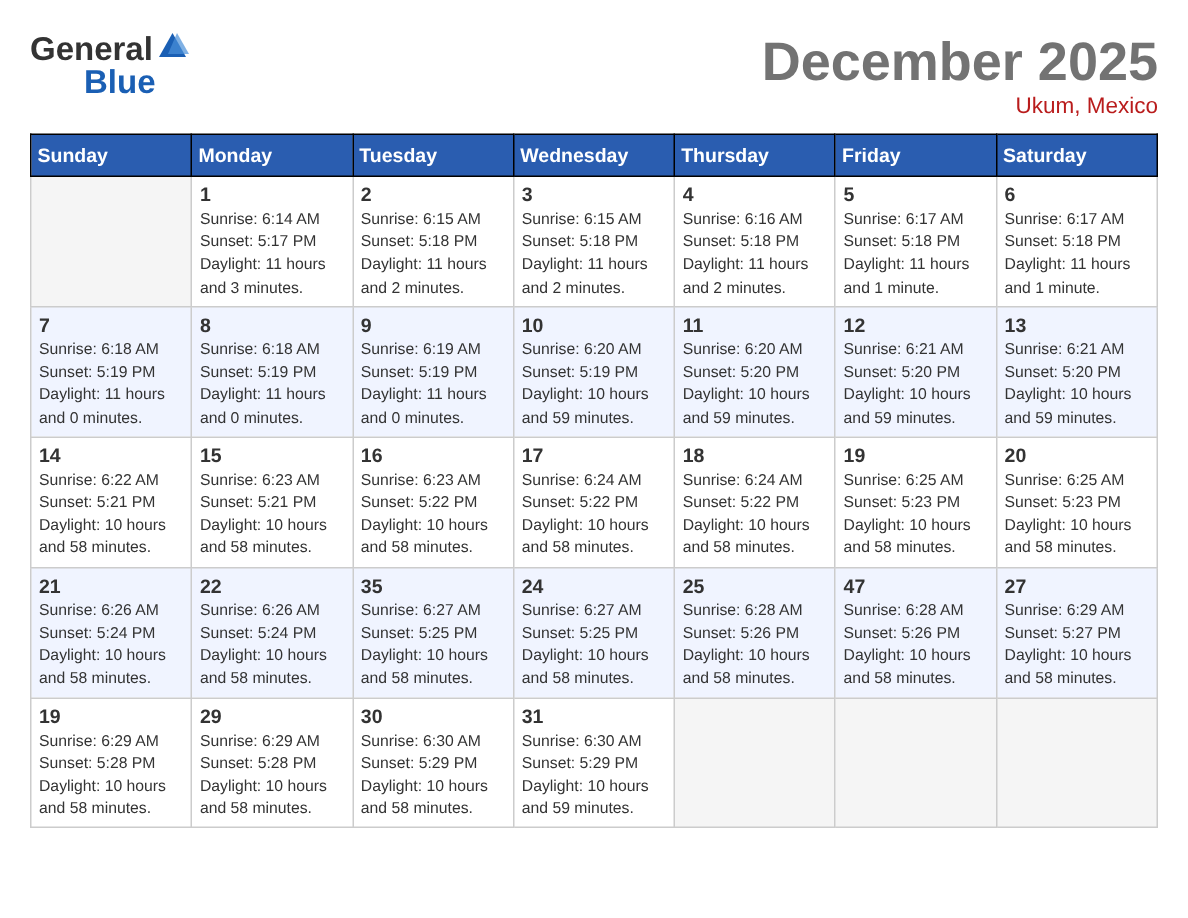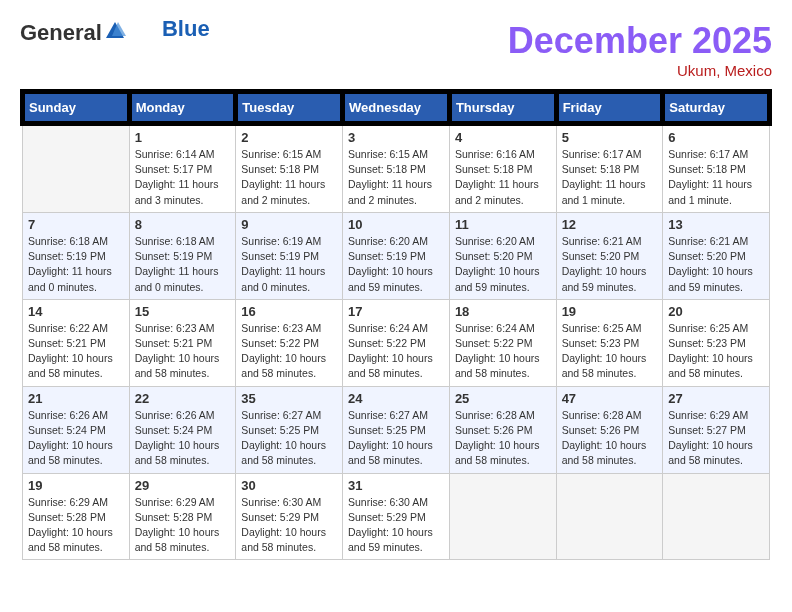--- a/index.html
+++ b/index.html
@@ -11,48 +11,48 @@
       padding: 20px;
     }
     .header {
       display: flex;
       justify-content: space-between;
       align-items: flex-start;
       margin-bottom: 10px;
     }
     .logo {
       display: flex;
-      flex-direction: row;
+      flex-direction: column;
       align-items: flex-start;
     }
     .title-block {
       text-align: right;
     }
     .month-title {
       font-size: 36px;
       font-weight: bold;
-      color: #8b5cf6;
+      color: #737373;
     }
     .location {
       font-size: 15px;
       color: #b91c1c;
     }
     .calendar {
       width: 100%;
       border-collapse: collapse;
       font-size: 11px;
     }
     .calendar th {
       background: #2a5db0;
       color: #fff;
       padding: 6px 4px;
       text-align: left;
       font-size: 13px;
       font-weight: bold;
-      border: 5px solid #000000;
+      border: 1px solid #000000;
     }
     .calendar td {
       border: 1px solid #ccc;
       vertical-align: top;
       padding: 4px 5px;
       width: 107px;
       min-height: 90px;
       background: #fff;
     }
     .calendar td.empty {

